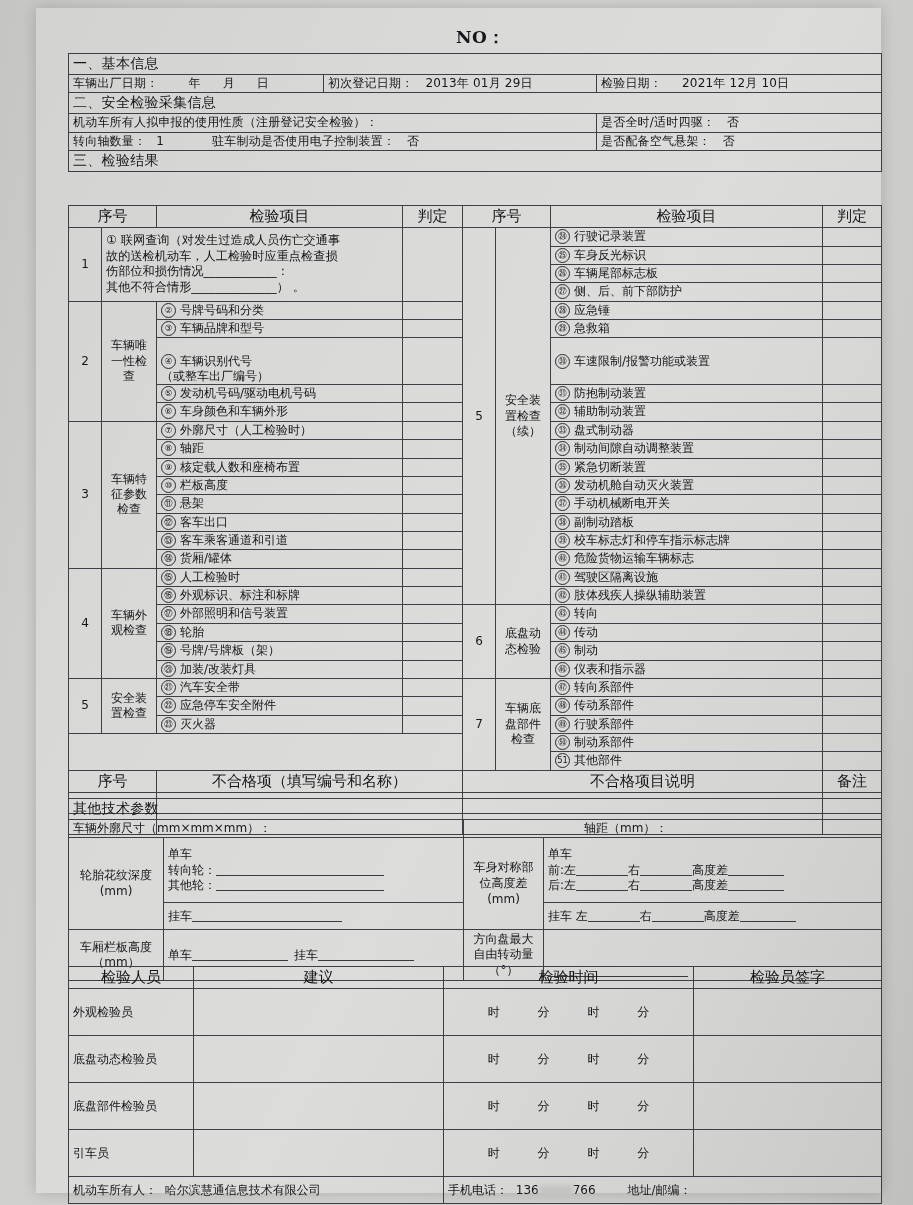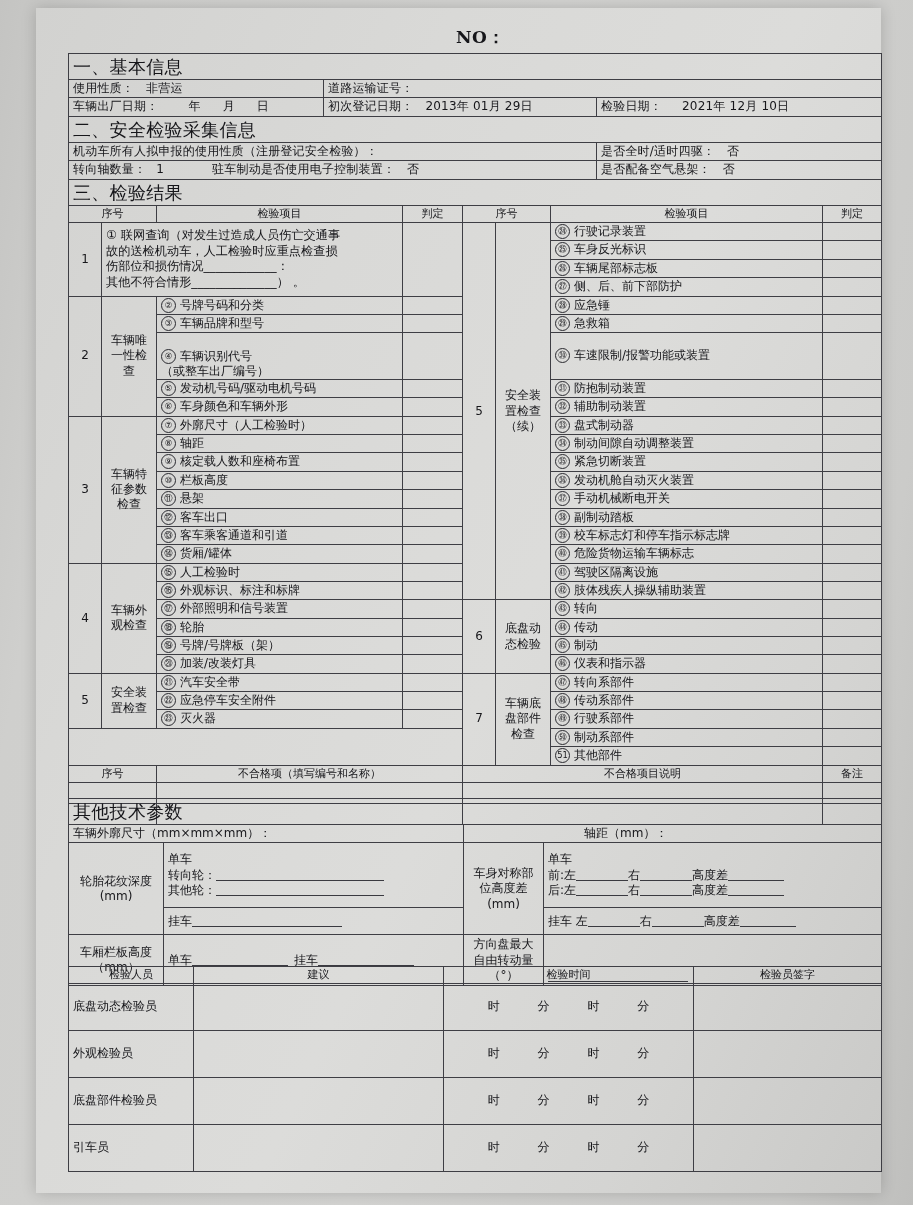--- a/index.html
+++ b/index.html
@@ -57,38 +57,38 @@
     font-size: 12px;
     font-family: "DejaVu Sans", "Liberation Sans", sans-serif;
   }
   table.grid td {
     border: 1px solid #3e3e44;
     padding: 1px 4px;
     vertical-align: middle;
     line-height: 1.28;
     background: transparent;
   }
-  .sec-hd { font-size: 18px; padding-left: 6px; letter-spacing: 0.3px; }
+  .sec-hd { font-size: 14px; padding-left: 6px; letter-spacing: 0.3px; }
   .c { text-align: center; }
   .l { text-align: left; }
   .vert { text-align: center; line-height: 1.22; font-size: 12px; }
   .item { white-space: nowrap; font-size: 12px; padding-left: 5px; }
   .circnum {
     display: inline-block;
     border: 1.1px solid #2a2a30;
     border-radius: 50%;
     width: 13px; height: 13px;
     line-height: 12px;
     text-align: center;
     font-size: 8.4px;
     margin-right: 4px;
     vertical-align: 1px;
     font-family: "DejaVu Sans", "Liberation Sans", sans-serif;
   }
-  .hdr { font-size: 11px; }
+  .hdr { font-size: 15px; }
   .blank-line {
     display: inline-block;
     border-bottom: 1px solid #3a3a40;
     vertical-align: -2px;
   }
   .big-cell { vertical-align: top; padding-top: 3px; }
   .r1 { line-height: 1.55; font-size: 12.2px; }
   .fld { letter-spacing: 0.2px; }
   .blur {
     display:inline-block;
@@ -111,29 +111,20 @@
 
   <table class="grid" style="left:68px; top:53px; width:813px;">
     <colgroup>
       <col style="width:255px">
         <col style="width:273px">
         <col style="width:285px">
     </colgroup>
     <tbody>
         <tr>
       <td class="sec-hd l" colspan="3">一、基本信息</td>
-    </tr>
-    <tr>
-      <td class="l fld">
-        <span>使用性质：</span>
-        <span style="margin-left:8px">非营运</span>
-      </td>
-      <td class="l fld" colspan="2">
-        <span>道路运输证号：</span>
-      </td>
     </tr>
     <tr>
       <td class="l fld">
         <span>车辆出厂日期：</span>
         <span style="margin-left:26px">年</span>
         <span style="margin-left:18px">月</span>
         <span style="margin-left:18px">日</span>
       </td>
       <td class="l fld">
         <span>初次登记日期：</span>
@@ -578,32 +569,32 @@
         <col style="width:188px">
     </colgroup>
     <tbody>
         <tr>
       <td class="c hdr">检验人员</td>
       <td class="c hdr">建议</td>
       <td class="c hdr">检验时间</td>
       <td class="c hdr">检验员签字</td>
     </tr>
     <tr class="sig-row">
-      <td class="l">底盘动态检验员</td>
+      <td class="l">外观检验员</td>
       <td></td>
       <td class="c">
         <span>时</span>
         <span style="margin-left:34px">分</span>
         <span style="margin-left:34px">时</span>
         <span style="margin-left:34px">分</span>
       </td>
       <td></td>
     </tr>
     <tr class="sig-row">
-      <td class="l">外观检验员</td>
+      <td class="l">底盘动态检验员</td>
       <td></td>
       <td class="c">
         <span>时</span>
         <span style="margin-left:34px">分</span>
         <span style="margin-left:34px">时</span>
         <span style="margin-left:34px">分</span>
       </td>
       <td></td>
     </tr>
     <tr class="sig-row">
@@ -620,16 +611,27 @@
     <tr class="sig-row">
       <td class="l">引车员</td>
       <td></td>
       <td class="c">
         <span>时</span>
         <span style="margin-left:34px">分</span>
         <span style="margin-left:34px">时</span>
         <span style="margin-left:34px">分</span>
       </td>
       <td></td>
+    </tr>
+    <tr>
+      <td class="l" colspan="2" style="height:24px">
+        <span>机动车所有人：</span>
+        <span style="margin-left:4px">哈尔滨慧通信息技术有限公司</span>
+      </td>
+      <td class="l" colspan="2">
+        <span>手机电话：</span>
+        <span style="margin-left:4px">136</span><span class="blur"></span><span>766</span>
+        <span style="margin-left:28px">地址/邮编：</span>
+      </td>
     </tr>
   </tbody>
     </table>
 </div>
 
 </body></html>

